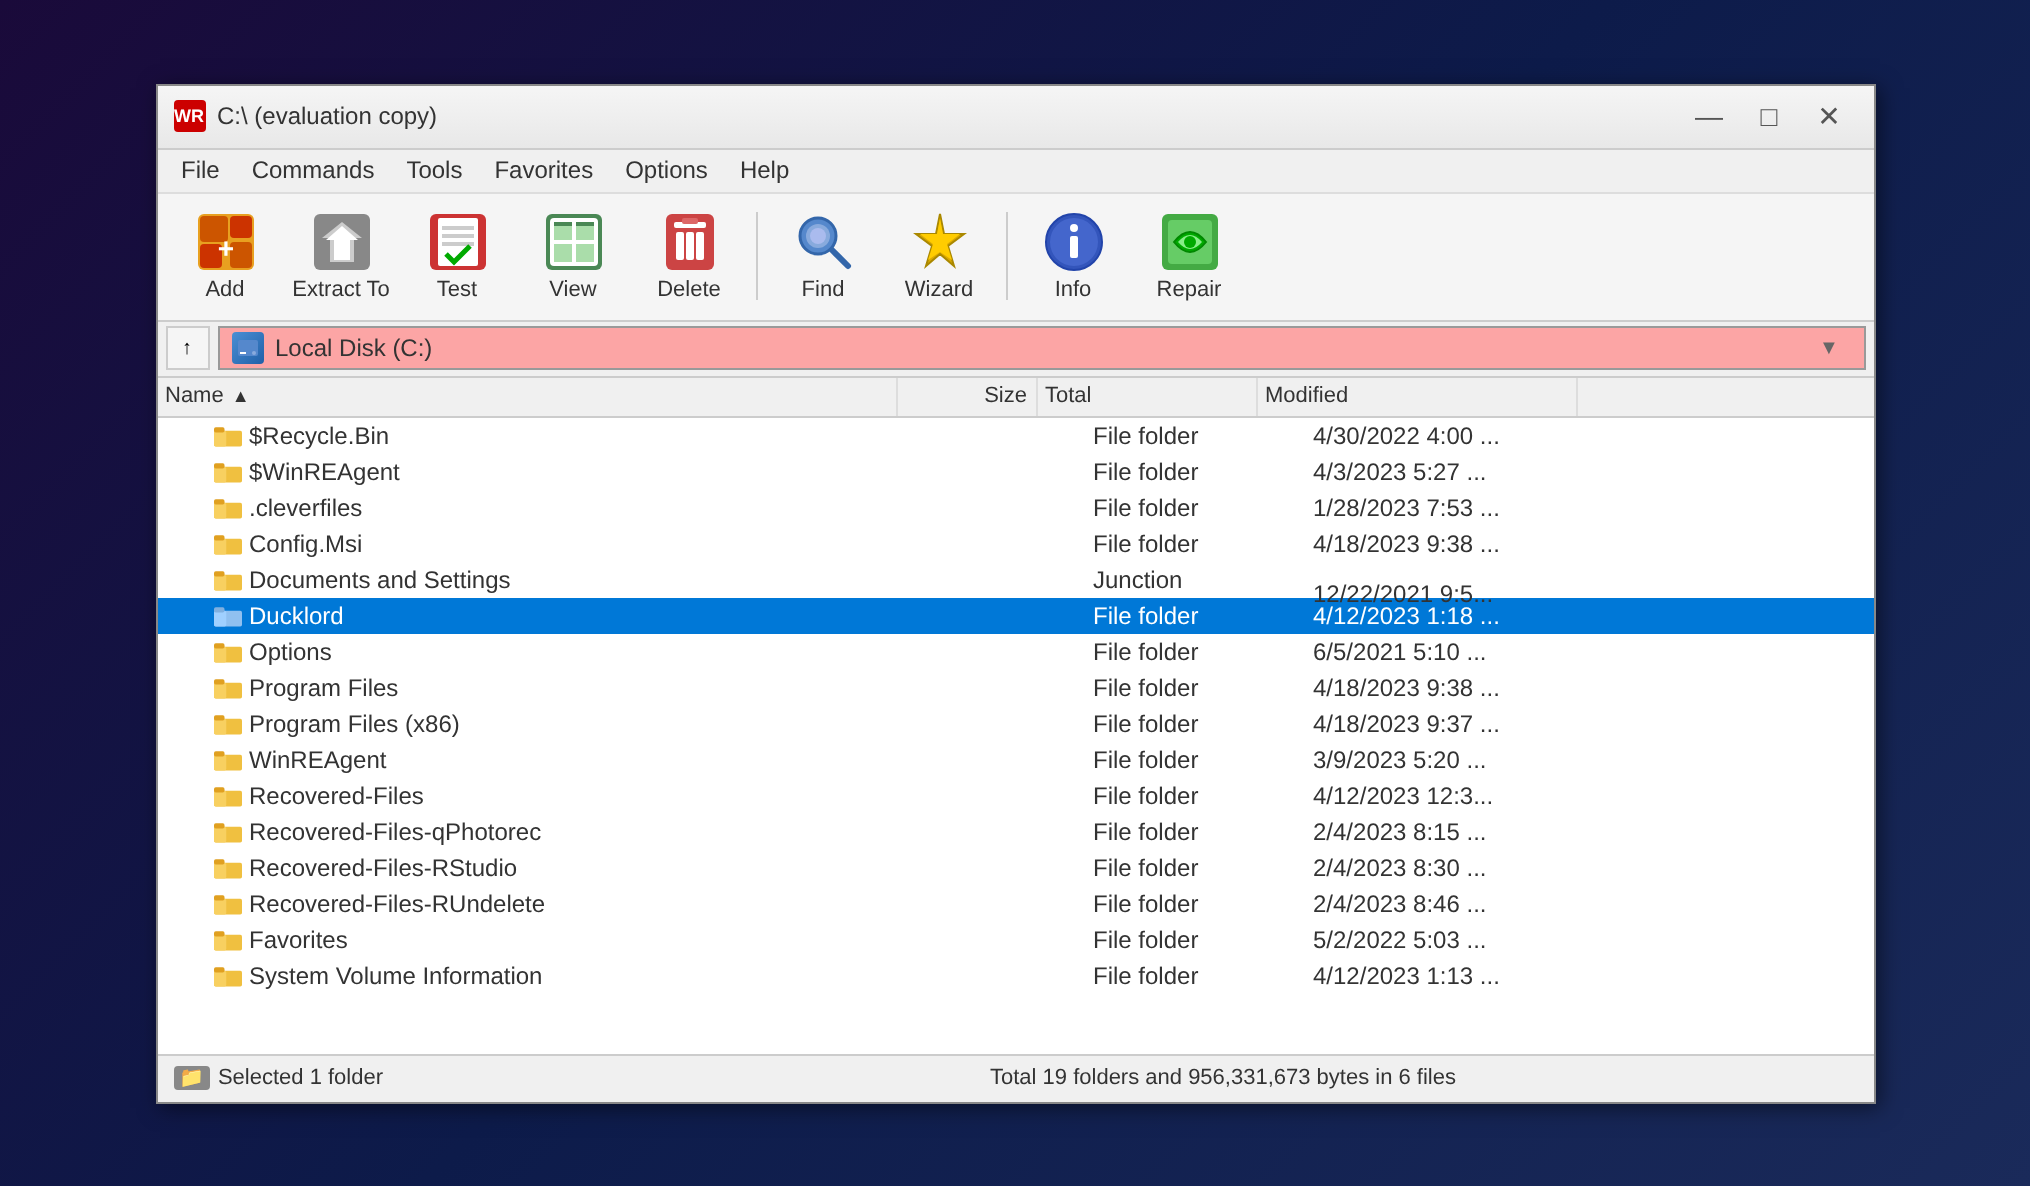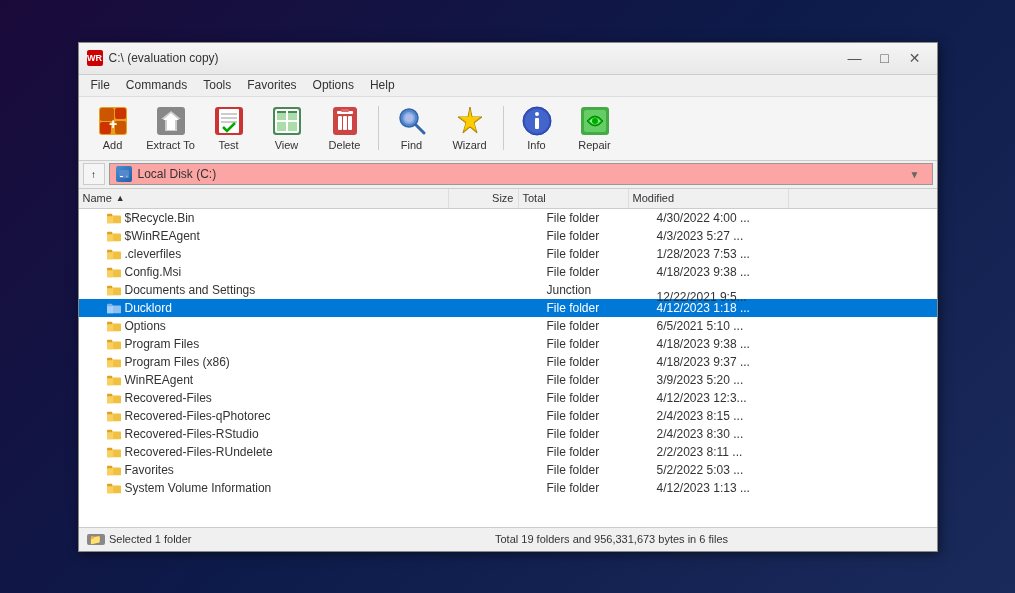--- a/index.html
+++ b/index.html
@@ -608,21 +608,21 @@
       <div class="col-cell cell-name">
         <svg class="folder-svg" viewBox="0 0 16 12" xmlns="http://www.w3.org/2000/svg">
       <rect x="0" y="3" width="16" height="9" rx="1" fill="#f0c040"></rect>
       <rect x="0" y="3" width="7" height="9" rx="1" fill="#f8d060"></rect>
       <rect x="0" y="1" width="6" height="3" rx="1" fill="#e0a020"></rect>
     </svg>
         <span style="">Recovered-Files-RUndelete</span>
       </div>
       <div class="col-cell cell-size" style="width:70px;"></div>
       <div class="col-cell cell-type" style="width:110px;">File folder</div>
-      <div class="col-cell cell-modified" style="width:160px;">2/2/2023 8:11 ...</div>
+      <div class="col-cell cell-modified" style="width:160px;">2/4/2023 8:46 ...</div>
     </div>
         <div class="file-row">
       <div class="col-cell cell-name">
         <svg class="folder-svg" viewBox="0 0 16 12" xmlns="http://www.w3.org/2000/svg">
       <rect x="0" y="3" width="16" height="9" rx="1" fill="#f0c040"></rect>
       <rect x="0" y="3" width="7" height="9" rx="1" fill="#f8d060"></rect>
       <rect x="0" y="1" width="6" height="3" rx="1" fill="#e0a020"></rect>
     </svg>
         <span style="">Favorites</span>
       </div>

